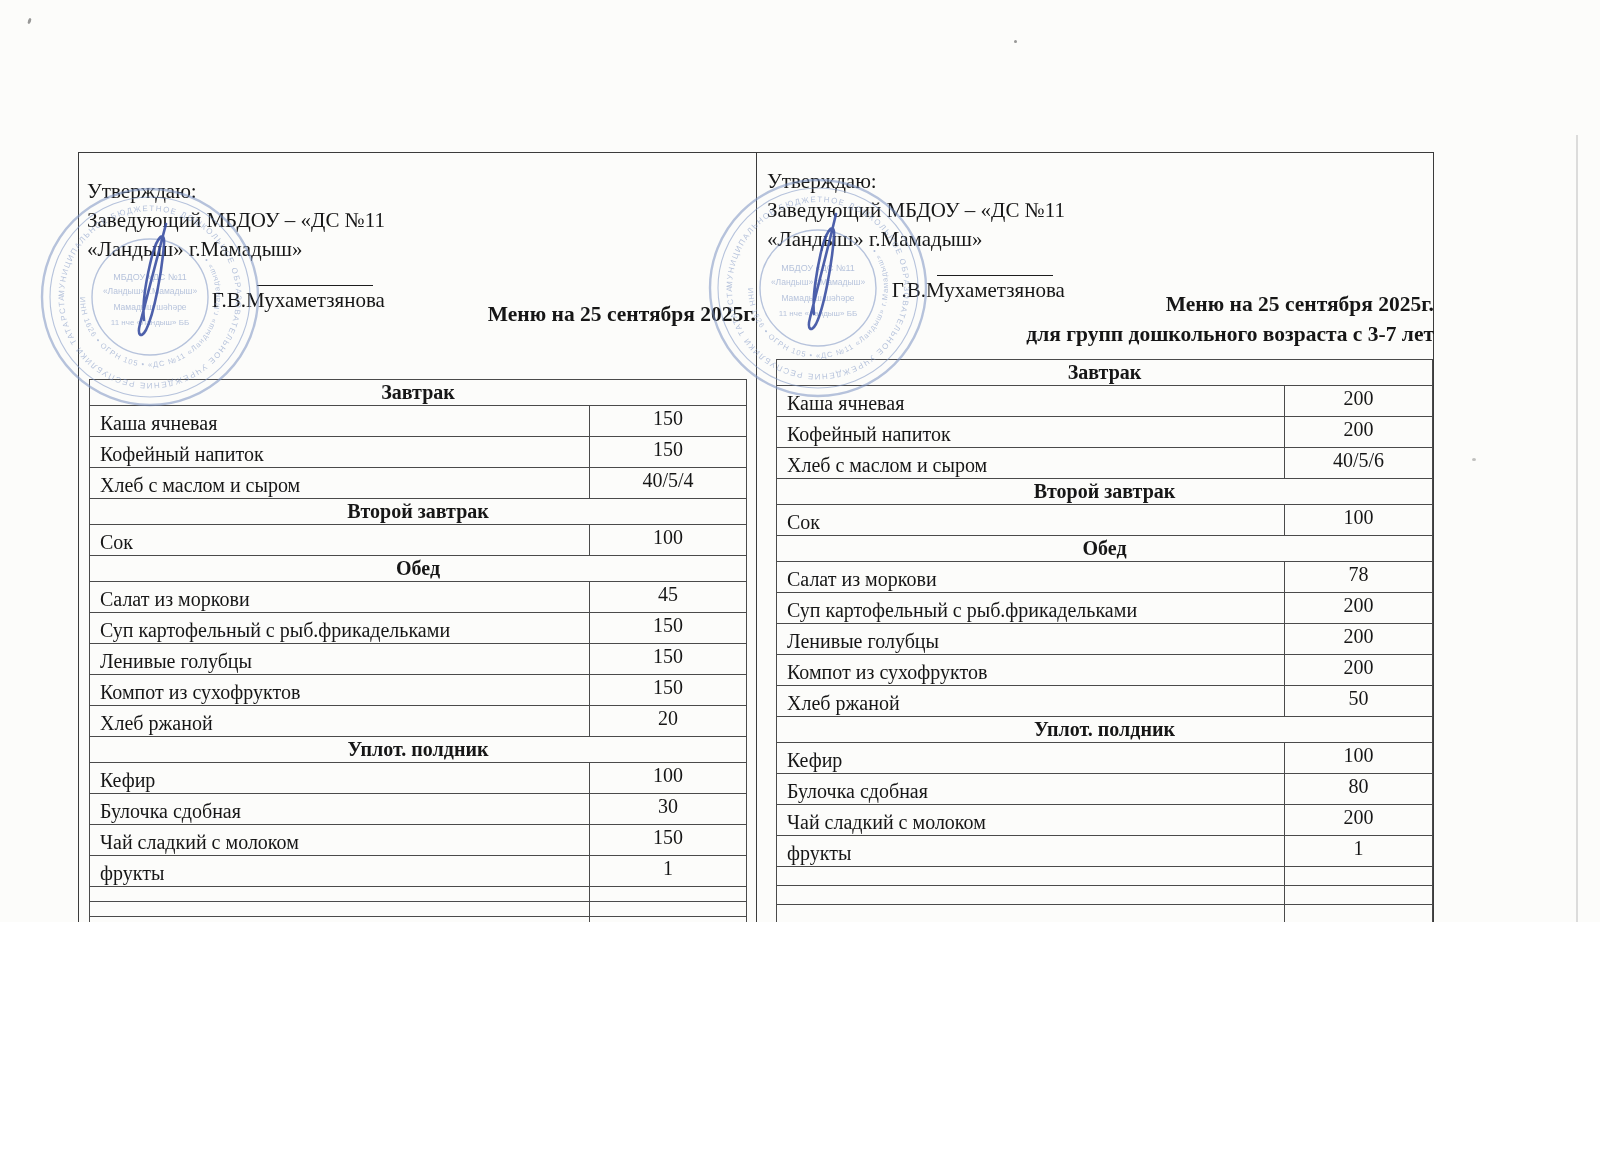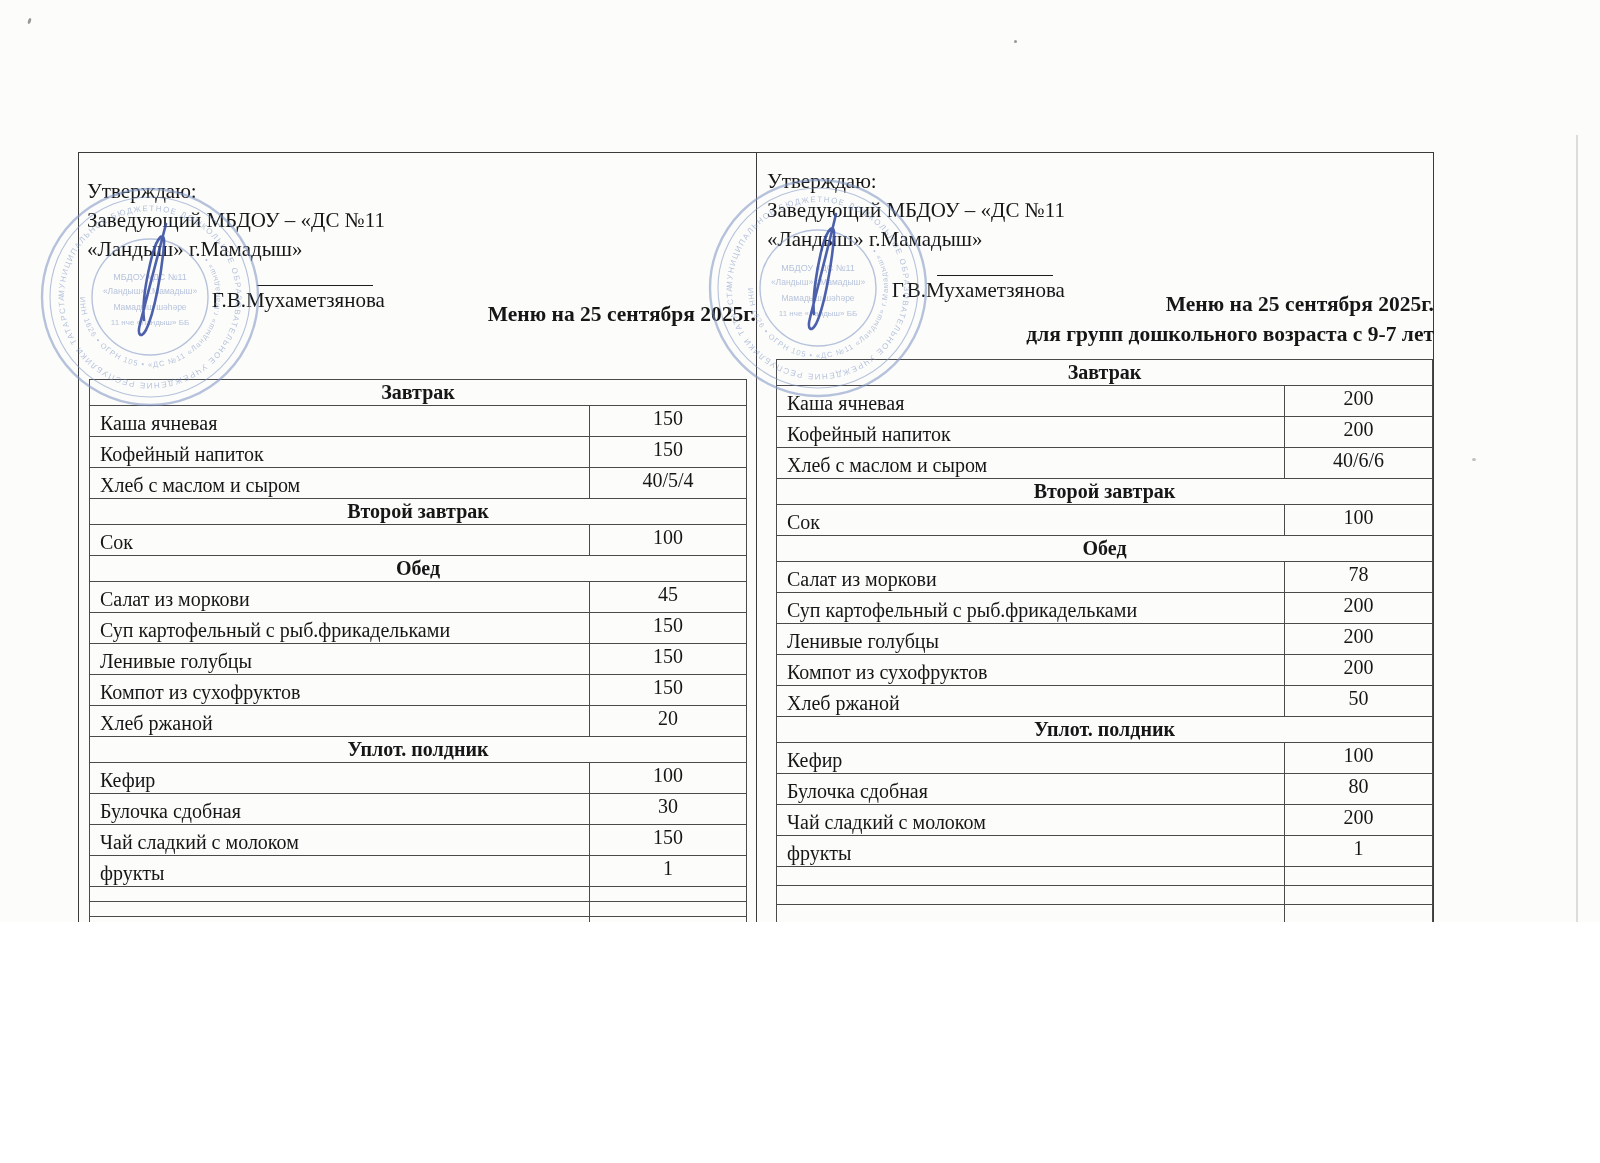--- a/index.html
+++ b/index.html
@@ -186,21 +186,21 @@
         <div>Утверждаю:</div>
         <div>Заведующий МБДОУ – «ДС №11</div>
         <div>«Ландыш» г.Мамадыш»</div>
         <div class="sig-row">
           <span class="sig-underline"></span>
           <span>Г.В.Мухаметзянова</span>
         </div>
       </div>
       <div class="title-block">
         <div>Меню на 25 сентября 2025г.</div>
-        <div>для групп дошкольного возраста с 9-7 лет</div>
+        <div>для групп дошкольного возраста с 3-7 лет</div>
       </div>
 
       <table class="menu">
         <colgroup>
             <col class="c-name">
             <col class="c-qty">
           </colgroup>
         <tbody>
         <tr class="sec">
               <td colspan="2">Завтрак</td>
@@ -208,21 +208,21 @@
         <tr class="it">
               <td class="nm">Каша ячневая</td>
               <td class="vl">200</td>
             </tr>
         <tr class="it">
               <td class="nm">Кофейный напиток</td>
               <td class="vl">200</td>
             </tr>
         <tr class="it">
               <td class="nm">Хлеб с маслом и сыром</td>
-              <td class="vl">40/6/6</td>
+              <td class="vl">40/5/6</td>
             </tr>
         <tr class="sec">
               <td colspan="2">Второй завтрак</td>
             </tr>
         <tr class="it">
               <td class="nm">Сок</td>
               <td class="vl">100</td>
             </tr>
         <tr class="sec">
               <td colspan="2">Обед</td>

